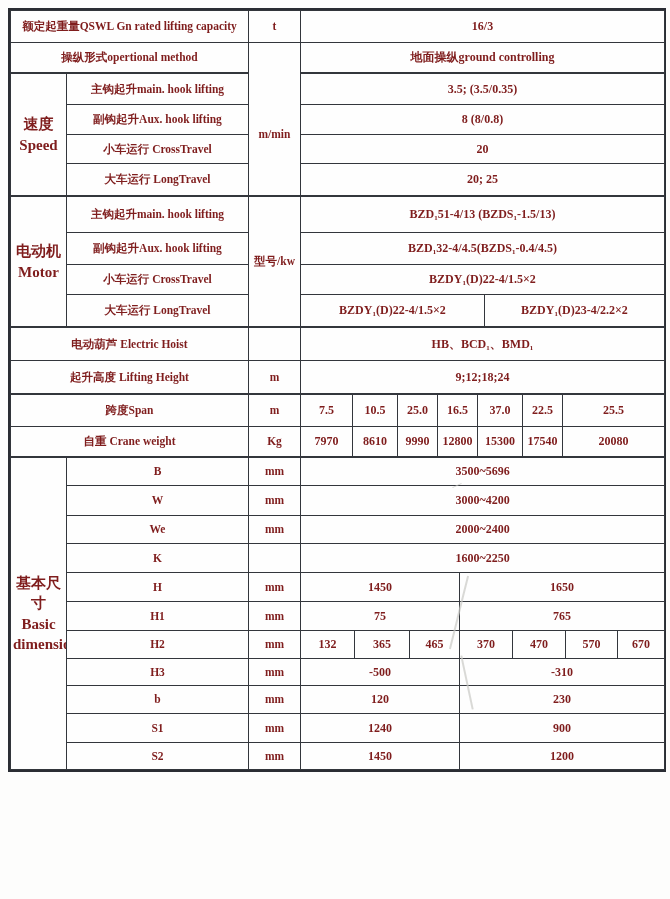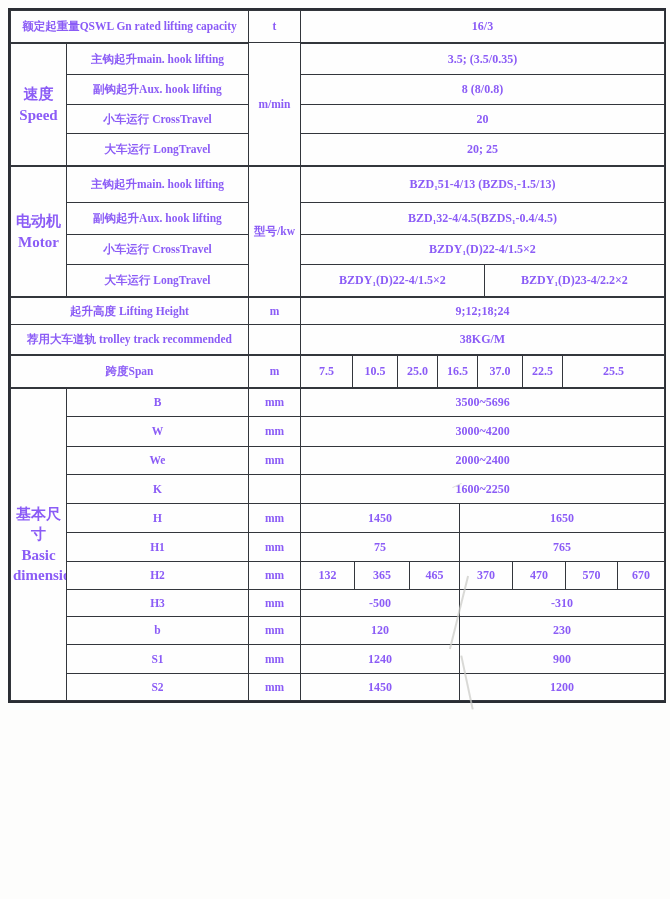--- a/index.html
+++ b/index.html
@@ -1,21 +1,21 @@
 <!DOCTYPE html>
 <html><head>
 <meta charset="utf-8">
 <style>
   html,body{margin:0;padding:0;}
   .page{
     position:relative;
     width:670px;height:899px;
     background:#fdfdfc;
     font-family:"Liberation Serif","DejaVu Serif",serif;
-    color:#8b5cf6;
+    color:#7f1d1d;
     overflow:hidden;
   }
   .tbl-wrap{
     position:absolute;left:8px;top:8px;width:654px;
     border:2px solid #2a2d33;
     background:#fefefe;
   }
   table{border-collapse:collapse;table-layout:fixed;width:654px;}
   td{
     border:1px solid #33363c;
@@ -51,20 +51,25 @@
           <col style="width:238px">
           <col style="width:52px">
           <col style="width:364px">
         </colgroup>
       <tbody>
           <tr style="height:32px">
         <td class="lab">额定起重量QSWL Gn rated lifting capacity</td>
         <td class="unit">t</td>
         <td class="val">16/3</td>
       </tr>
+      <tr style="height:30px">
+        <td class="lab">操纵形式opertional method</td>
+        <td class="unit no-b"></td>
+        <td class="val">地面操纵ground controlling</td>
+      </tr>
     </tbody>
       </table>
 
     <table>
       <colgroup>
           <col style="width:56px">
           <col style="width:182px">
           <col style="width:52px">
           <col style="width:364px">
         </colgroup>
@@ -121,29 +126,29 @@
     </tbody>
       </table>
 
     <table>
       <colgroup>
           <col style="width:238px">
           <col style="width:52px">
           <col style="width:364px">
         </colgroup>
       <tbody>
-      <tr style="height:27px">
+          <tr style="height:33px">
+        <td class="lab">电动葫芦 Electric Hoist</td>
+        <td class="unit"></td>
+        <td class="val">HB、BCD₁、BMD₁</td>
+      </tr>
+      <tr style="height:33px">
         <td class="lab">起升高度 Lifting Height</td>
         <td class="unit">m</td>
         <td class="val">9;12;18;24</td>
-      </tr>
-      <tr style="height:30px">
-        <td class="lab">荐用大车道轨 trolley track recommended</td>
-        <td class="unit"></td>
-        <td class="val">38KG/M</td>
       </tr>
     </tbody>
       </table>
 
     <table>
       <colgroup>
         <col style="width:238px">
           <col style="width:52px">
         <col style="width:52px">
           <col style="width:45px">
@@ -158,20 +163,31 @@
         <td class="lab">跨度Span</td>
         <td class="unit">m</td>
         <td class="val">7.5</td>
         <td class="val">10.5</td>
         <td class="val">25.0</td>
         <td class="val">16.5</td>
         <td class="val">37.0</td>
         <td class="val">22.5</td>
         <td class="val">25.5</td>
       </tr>
+      <tr style="height:30px">
+        <td class="lab">自重 Crane weight</td>
+        <td class="unit">Kg</td>
+        <td class="val">7970</td>
+        <td class="val">8610</td>
+        <td class="val">9990</td>
+        <td class="val">12800</td>
+        <td class="val">15300</td>
+        <td class="val">17540</td>
+        <td class="val">20080</td>
+      </tr>
     </tbody>
       </table>
 
     <table>
       <colgroup>
         <col style="width:56px">
           <col style="width:182px">
           <col style="width:52px">
         <col style="width:54px">
           <col style="width:55px">

